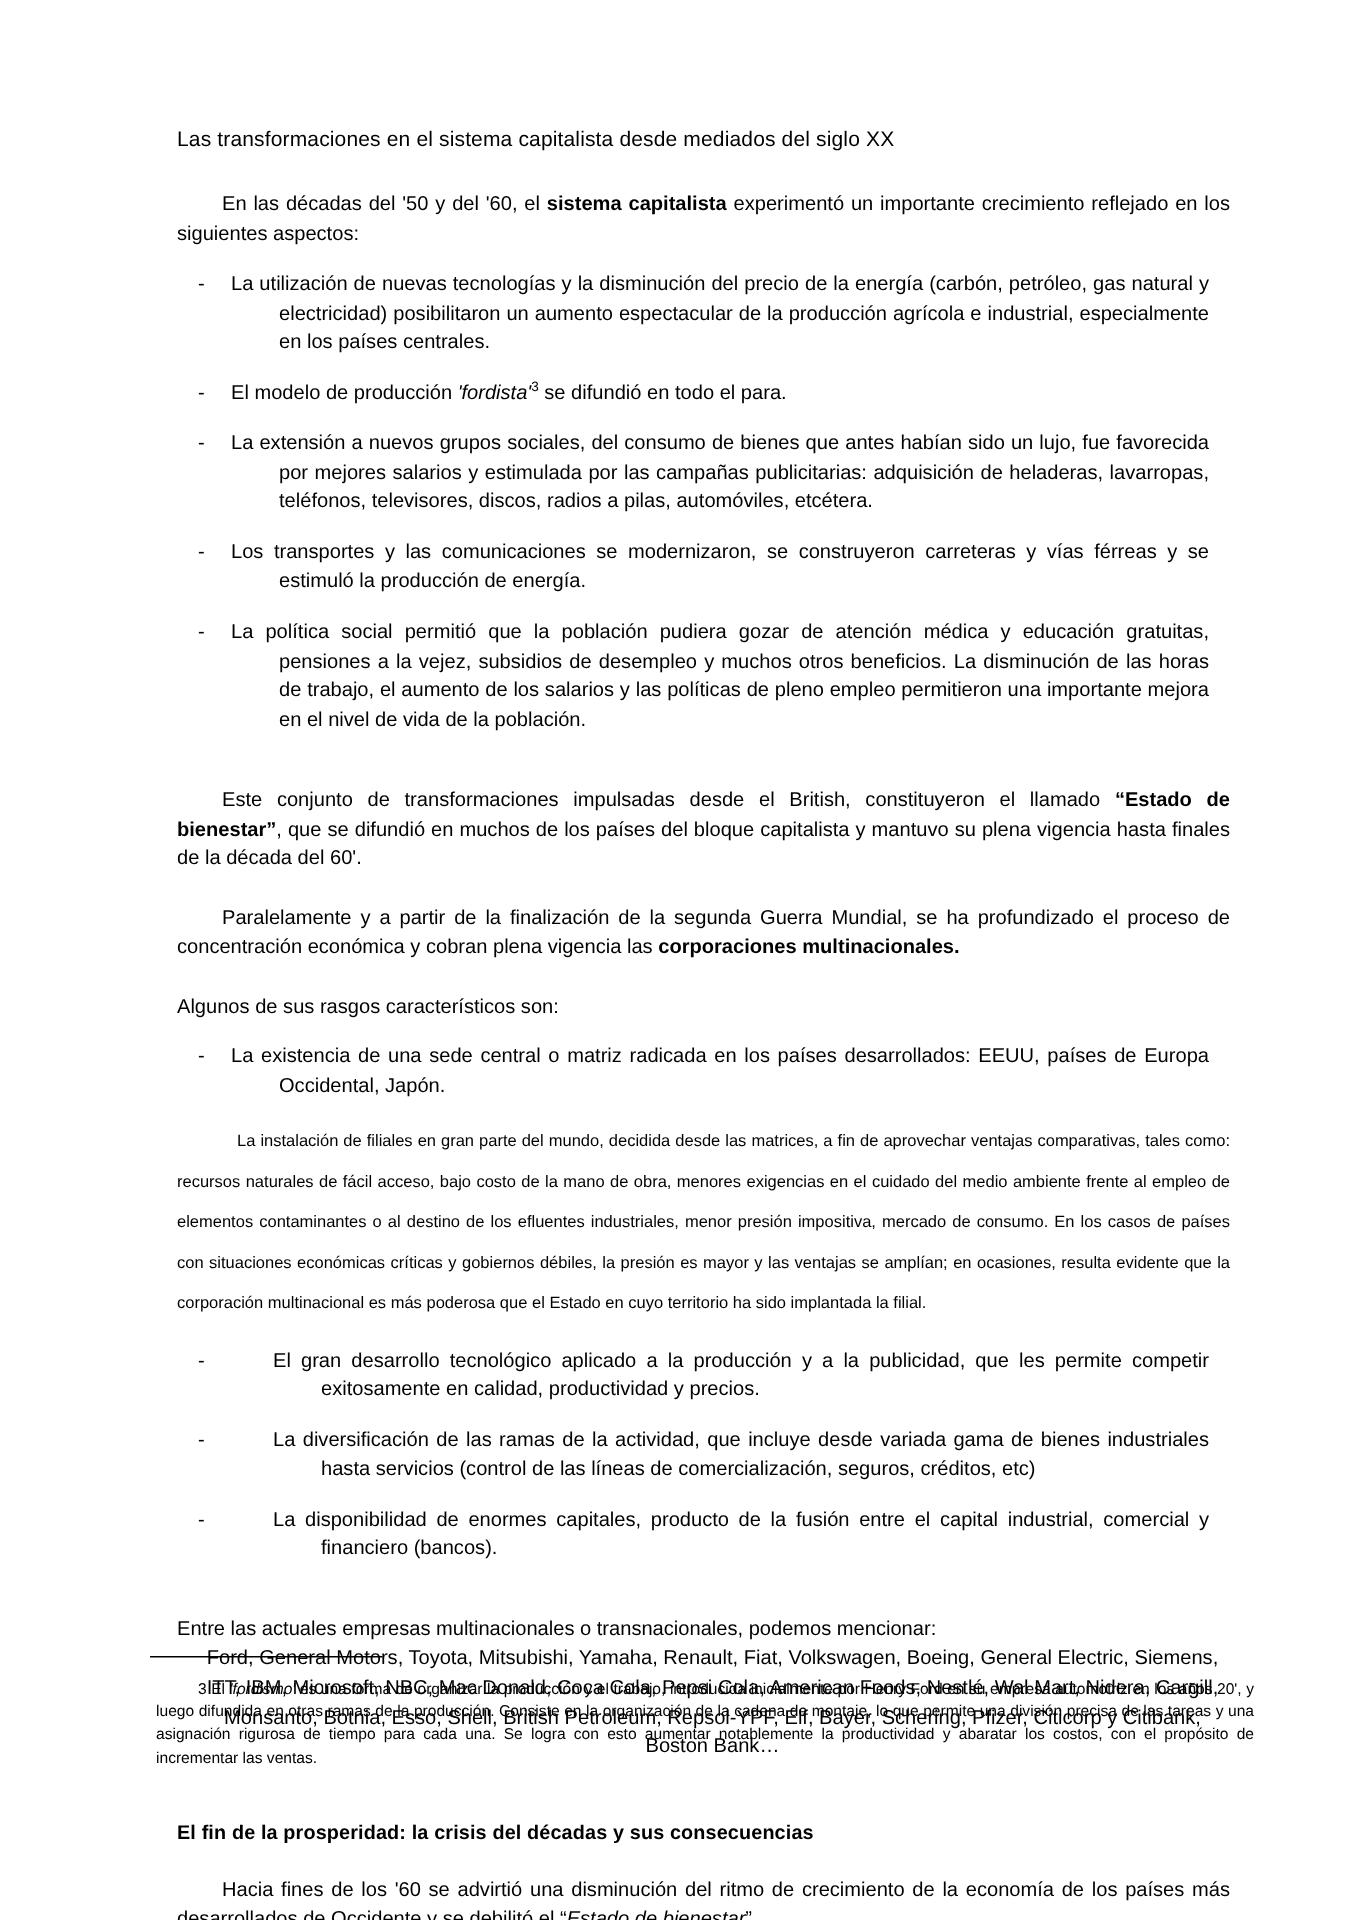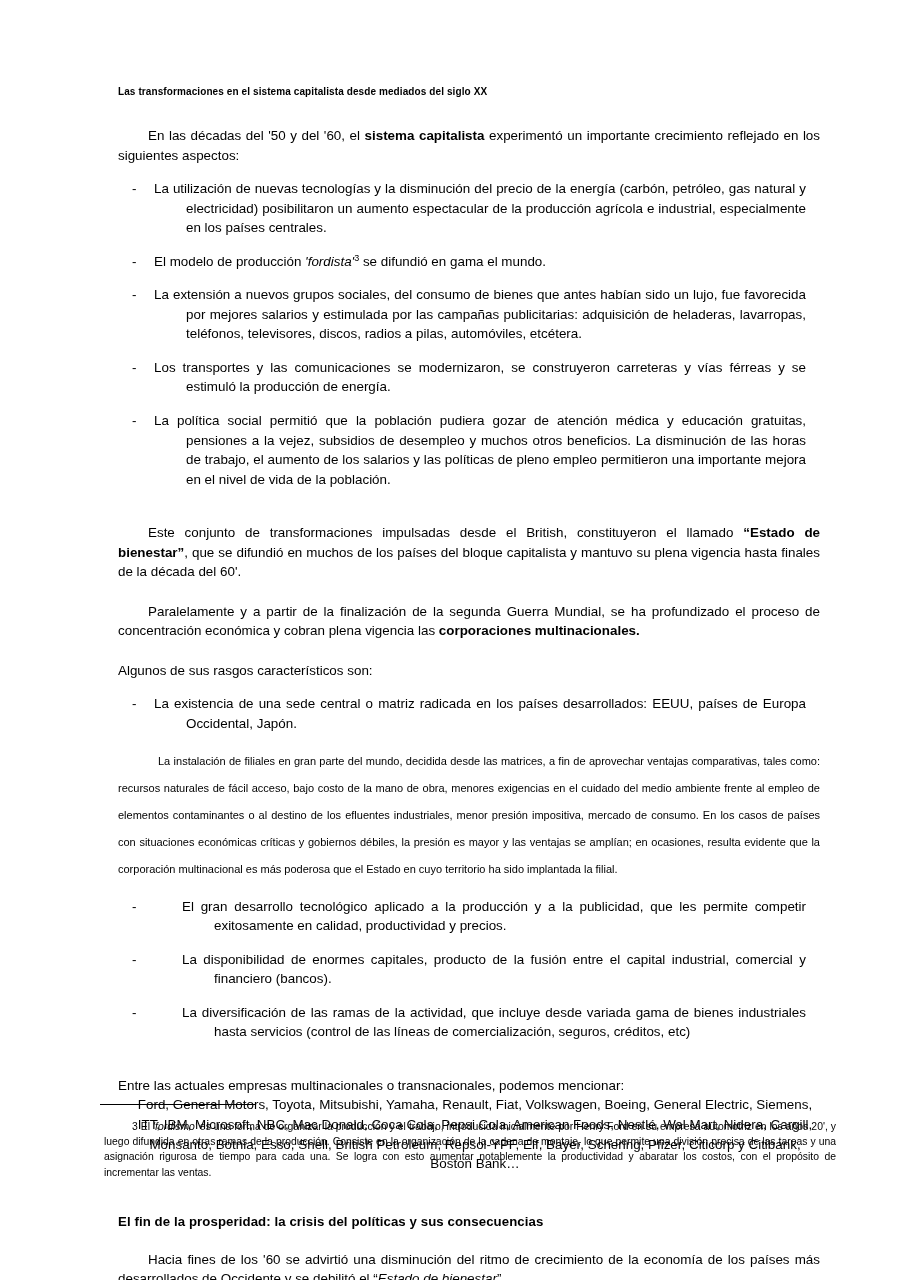--- a/index.html
+++ b/index.html
@@ -19,22 +19,22 @@
     -webkit-font-smoothing: antialiased;
   }
   .content {
     position: absolute;
     left: 118px;
     top: 84px;
     width: 702px;
   }
 
   h1.doc-title {
-    font-size: 10px;
-    font-weight: bold;
+    font-size: 14px;
+    font-weight: normal;
     line-height: 16px;
     margin: 0 0 26px 0;
     letter-spacing: 0.1px;
   }
 
   h2.section-title {
     font-size: 13.2px;
     font-weight: bold;
     line-height: 16px;
     margin: 0;
@@ -116,21 +116,21 @@
 <div class="page">
 
   <div class="content">
 
     <h1 class="doc-title">Las transformaciones en el sistema capitalista desde mediados del siglo XX</h1>
 
     <p class="para indent-first"><span>En las décadas del '50 y del '60, el </span><strong class="bd">sistema capitalista</strong><span> experimentó un importante crecimiento reflejado en los siguientes aspectos:</span></p>
 
     <div class="bullet"><span class="mk">-</span><span>La utilización de nuevas tecnologías y la disminución del precio de la energía (carbón, petróleo, gas natural y electricidad) posibilitaron un aumento espectacular de la producción agrícola e industrial, especialmente en los países centrales.</span></div>
 
-    <div class="bullet"><span class="mk">-</span><span>El modelo de producción </span><em class="it">'fordista'</em><sup class="fn">3</sup><span> se difundió en gama el mundo.</span></div>
+    <div class="bullet"><span class="mk">-</span><span>El modelo de producción </span><em class="it">'fordista'</em><sup class="fn">3</sup><span> se difundió en todo el para.</span></div>
 
     <div class="bullet"><span class="mk">-</span><span>La extensión a nuevos grupos sociales, del consumo de bienes que antes habían sido un lujo, fue favorecida por mejores salarios y estimulada por las campañas publicitarias: adquisición de heladeras, lavarropas, teléfonos, televisores, discos, radios a pilas, automóviles, etcétera.</span></div>
 
     <div class="bullet"><span class="mk">-</span><span>Los transportes y las comunicaciones se modernizaron, se construyeron carreteras y vías férreas y se estimuló la producción de energía.</span></div>
 
     <div class="bullet"><span class="mk">-</span><span>La política social permitió que la población pudiera gozar de atención médica y educación gratuitas, pensiones a la vejez, subsidios de desempleo y muchos otros beneficios. La disminución de las horas de trabajo, el aumento de los salarios y las políticas de pleno empleo permitieron una importante mejora en el nivel de vida de la población.</span></div>
 
     <div class="spacer-md"></div>
 
     <p class="para indent-first"><span>Este conjunto de transformaciones impulsadas desde el British, constituyeron el llamado </span><strong class="bd">“Estado de bienestar”</strong><span>, que se difundió en muchos de los países del bloque capitalista y mantuvo su plena vigencia hasta finales de la década del 60'.</span></p>
@@ -142,32 +142,32 @@
     <div class="spacer-md"></div>
 
     <p class="para">Algunos de sus rasgos característicos son:</p>
 
     <div class="bullet"><span class="mk">-</span><span>La existencia de una sede central o matriz radicada en los países desarrollados: EEUU, países de Europa Occidental, Japón.</span></div>
 
     <p class="plainblock">La instalación de filiales en gran parte del mundo, decidida desde las matrices, a fin de aprovechar ventajas comparativas, tales como: recursos naturales de fácil acceso, bajo costo de la mano de obra, menores exigencias en el cuidado del medio ambiente frente al empleo de elementos contaminantes o al destino de los efluentes industriales, menor presión impositiva, mercado de consumo. En los casos de países con situaciones económicas críticas y gobiernos débiles, la presión es mayor y las ventajas se amplían; en ocasiones, resulta evidente que la corporación multinacional es más poderosa que el Estado en cuyo territorio ha sido implantada la filial.</p>
 
     <div class="bullet deep"><span class="mk">-</span><span>El gran desarrollo tecnológico aplicado a la producción y a la publicidad, que les permite competir exitosamente en calidad, productividad y precios.</span></div>
 
+    <div class="bullet deep"><span class="mk">-</span><span>La diversificación de las ramas de la actividad, que incluye desde variada gama de bienes industriales hasta servicios (control de las líneas de comercialización, seguros, créditos, etc)</span></div>
+
     <div class="bullet deep"><span class="mk">-</span><span>La disponibilidad de enormes capitales, producto de la fusión entre el capital industrial, comercial y financiero (bancos).</span></div>
-
-    <div class="bullet deep"><span class="mk">-</span><span>La diversificación de las ramas de la actividad, que incluye desde variada gama de bienes industriales hasta servicios (control de las líneas de comercialización, seguros, créditos, etc)</span></div>
 
     <div class="spacer-md"></div>
 
     <p class="para">Entre las actuales empresas multinacionales o transnacionales, podemos mencionar:</p>
     <p class="para ragged" style="padding-left:12px;">Ford, General Motors, Toyota, Mitsubishi, Yamaha, Renault, Fiat, Volkswagen, Boeing, General Electric, Siemens, ITT, IBM, Microsoft, NBC, Mac Donald, Coca Cola, Pepsi Cola, American Foods, Nestlé, Wal Mart, Nidera, Cargill, Monsanto, Botnia, Esso, Shell, British Petroleum, Repsol-YPF, Elf, Bayer, Schering, Pfizer, Citicorp y Citibank, Boston Bank…</p>
 
     <div class="spacer-lg"></div>
 
-    <h2 class="section-title">El fin de la prosperidad: la crisis del políticas y sus consecuencias</h2>
+    <h2 class="section-title">El fin de la prosperidad: la crisis del décadas y sus consecuencias</h2>
 
     <div class="spacer-md"></div>
 
     <p class="para indent-first"><span>Hacia fines de los '60 se advirtió una disminución del ritmo de crecimiento de la economía de los países más desarrollados de Occidente y se debilitó el “</span><em class="it">Estado de bienestar</em><span>”.</span></p>
 
     <p class="para indent-first">La situación se complicó desde 1970. A raíz de un conflicto desatado en Medio Oriente, los miembros</p>
 
   </div>
 
   <div class="footnote-zone">

